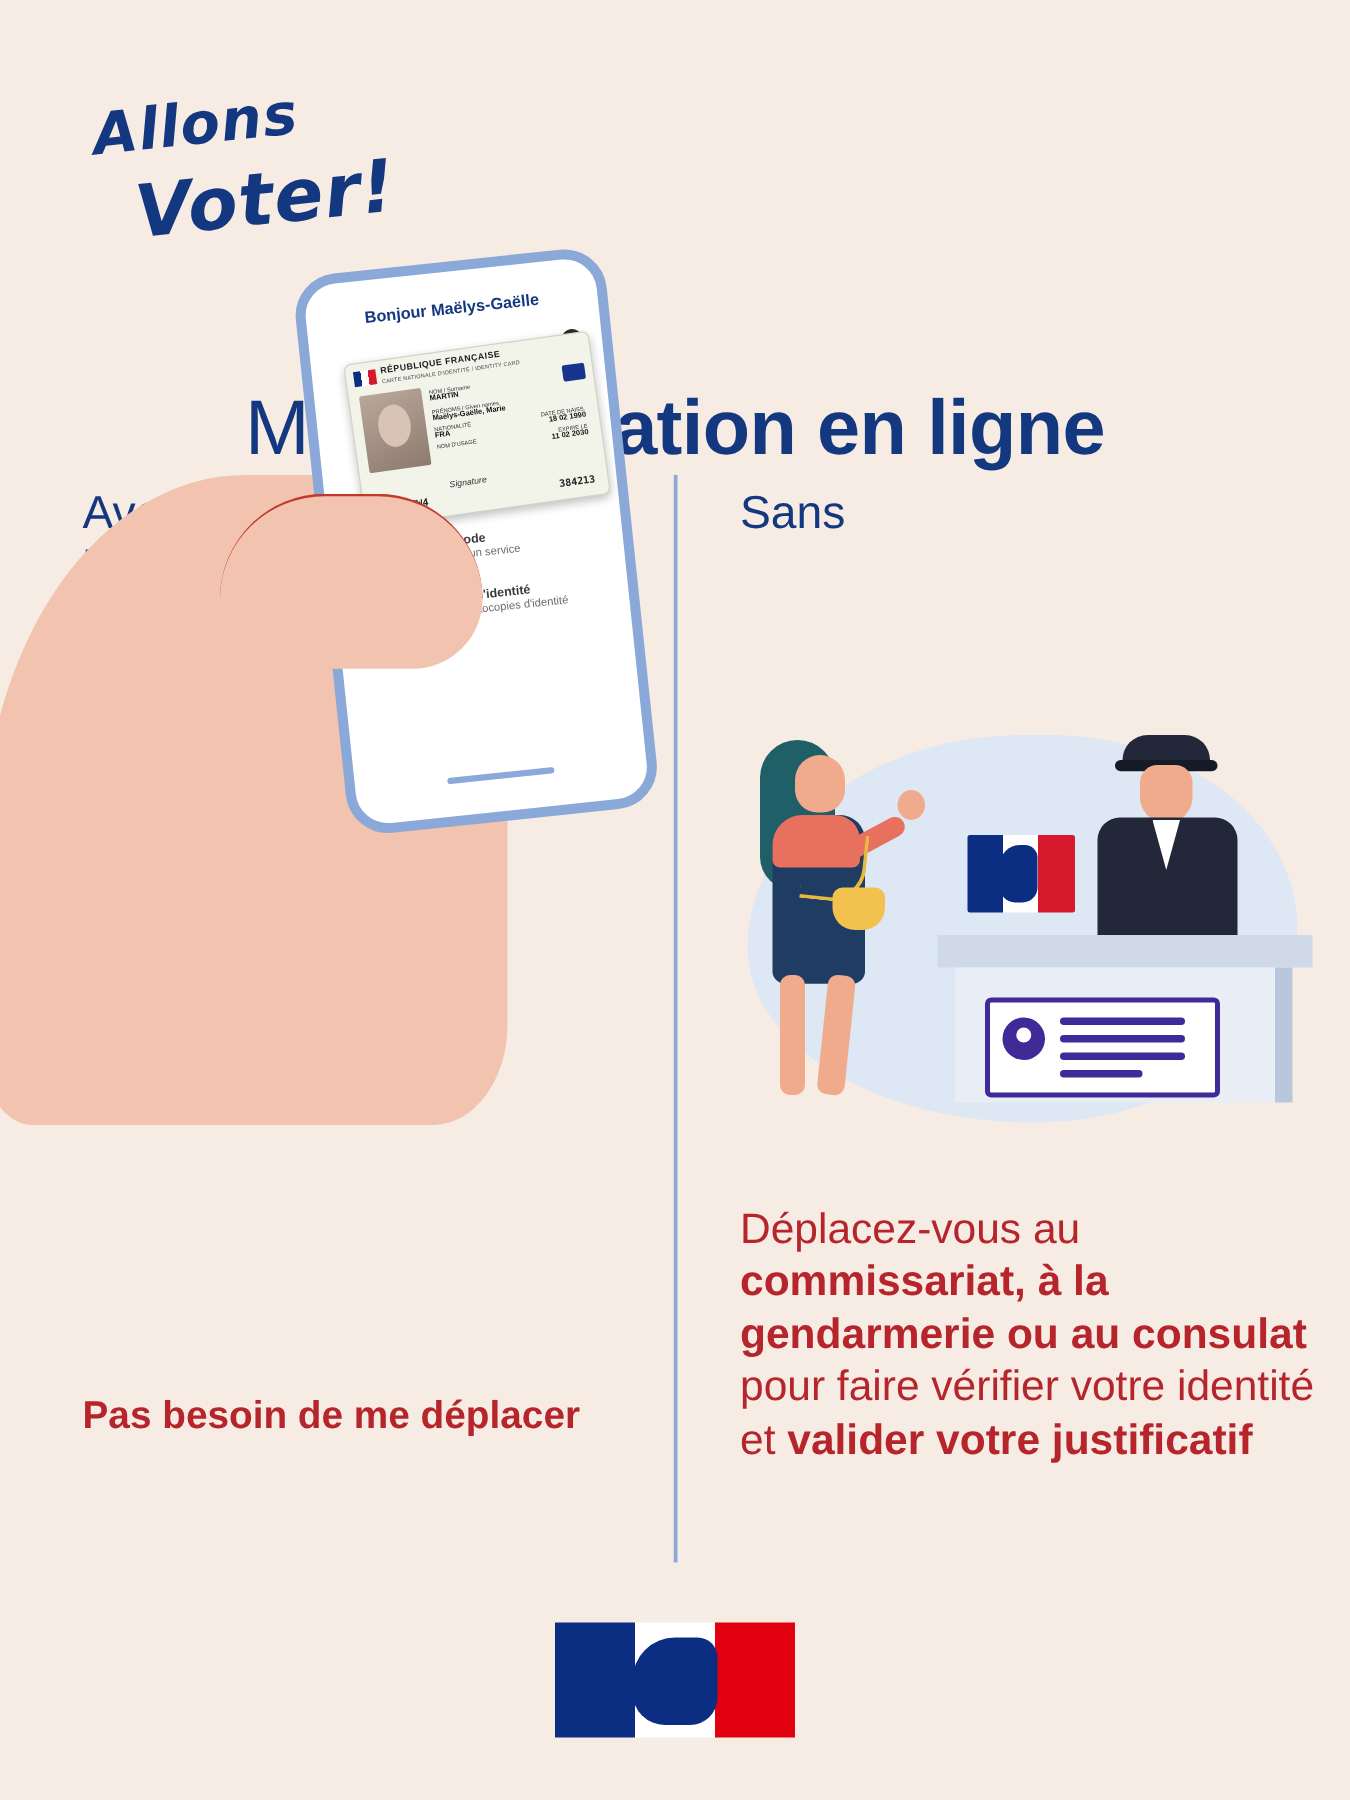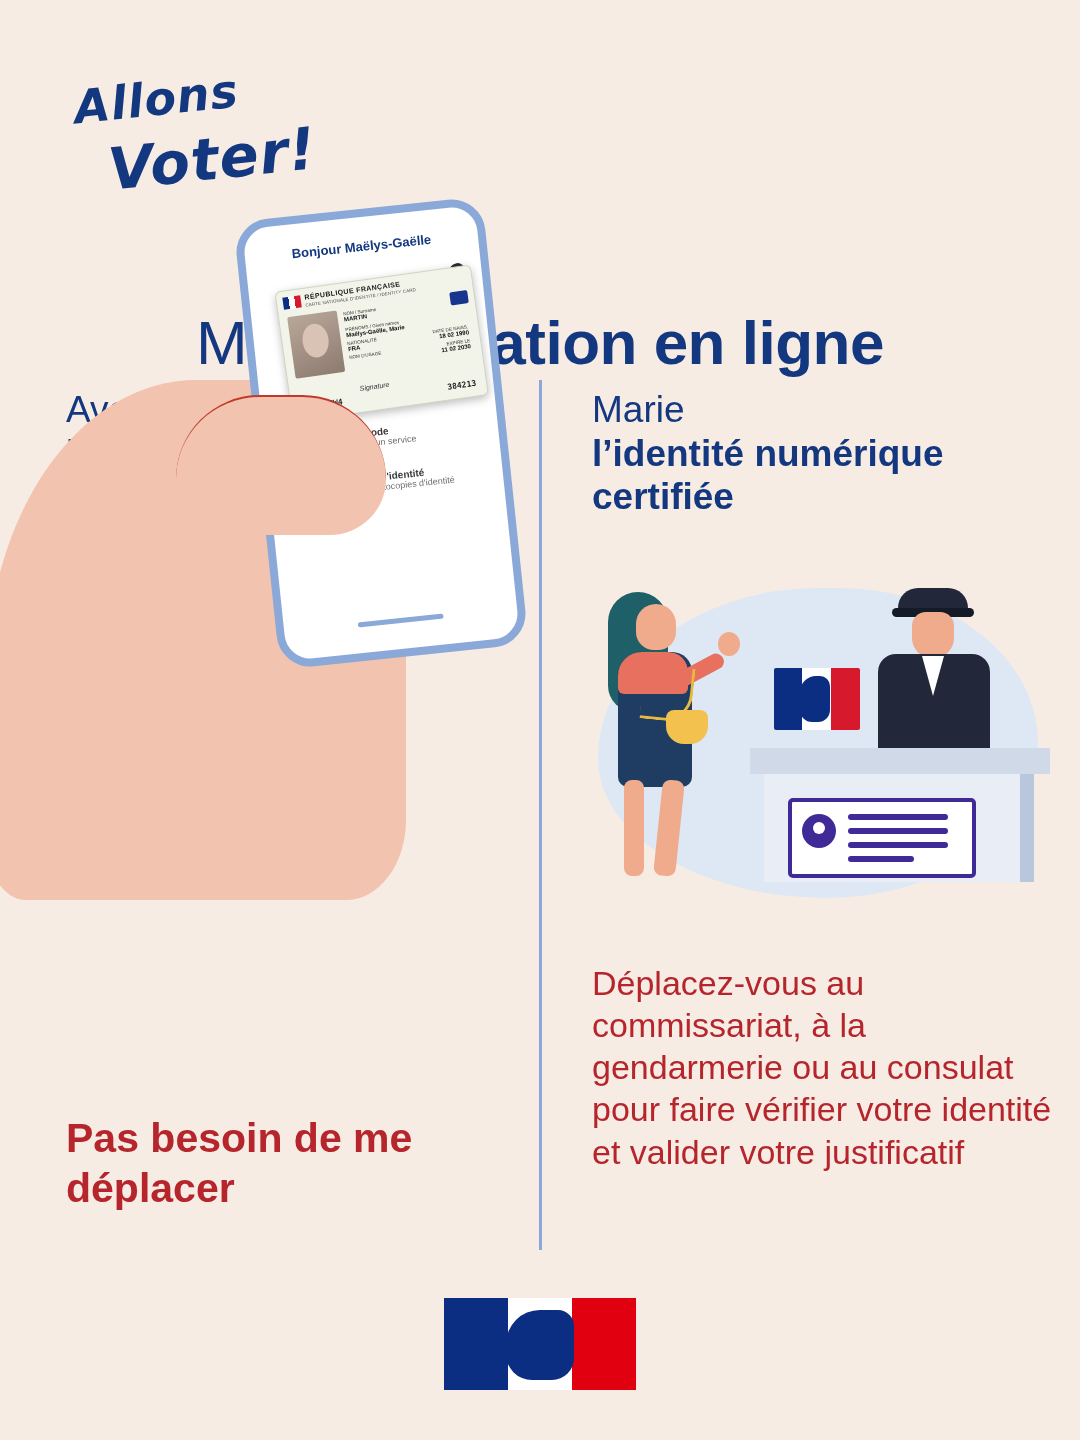--- a/index.html
+++ b/index.html
@@ -237,21 +237,21 @@
     position:absolute; left: 70px; bottom: 20px;
     font-style: italic; font-size: 7px; color:#333;
   }
 
   .left-caption {
     position: absolute;
     left: 66px;
     top: 1113px;
     width: 440px;
     color: #b5252b;
-    font-size: 41px;
+    font-size: 31px;
     font-weight: bold;
     line-height: 1.22;
   }
 
   
   .scene {
     position: absolute;
     left: 578px;
     top: 570px;
     width: 470px;
@@ -409,21 +409,21 @@
 
   .right-caption {
     position: absolute;
     left: 592px;
     top: 962px;
     width: 460px;
     color: #b5252b;
     font-size: 34px;
     line-height: 1.24;
   }
-  .right-caption .b { font-weight: normal; }
+  .right-caption .b { font-weight: bold; }
 
   
   .footer-flag {
     position: absolute;
     left: 444px;
     top: 1298px;
     width: 192px;
     height: 92px;
     background: linear-gradient(to right,#0b2d82 0 33.33%,#ffffff 33.33% 66.66%,#e1000f 66.66% 100%);
   }
@@ -507,22 +507,21 @@
 
     <div class="phone-bar"></div>
   </div>
 
   <div class="hand-thumb"></div>
 </div>
 
 <div class="left-caption">Pas besoin de me déplacer</div>
 
 <div class="col-right">
-  <div class="head-light">Marie</div>
-  <div class="head-bold">l’identité numérique certifiée</div>
+  <div class="head-light">Sans</div>
 </div>
 
 <div class="scene">
   <div class="scene-blob"></div>
 
   <div class="woman-hair"></div>
   <div class="woman-face"></div>
   <div class="woman-body"></div>
   <div class="woman-sleeve"></div>
   <div class="woman-arm"></div>

